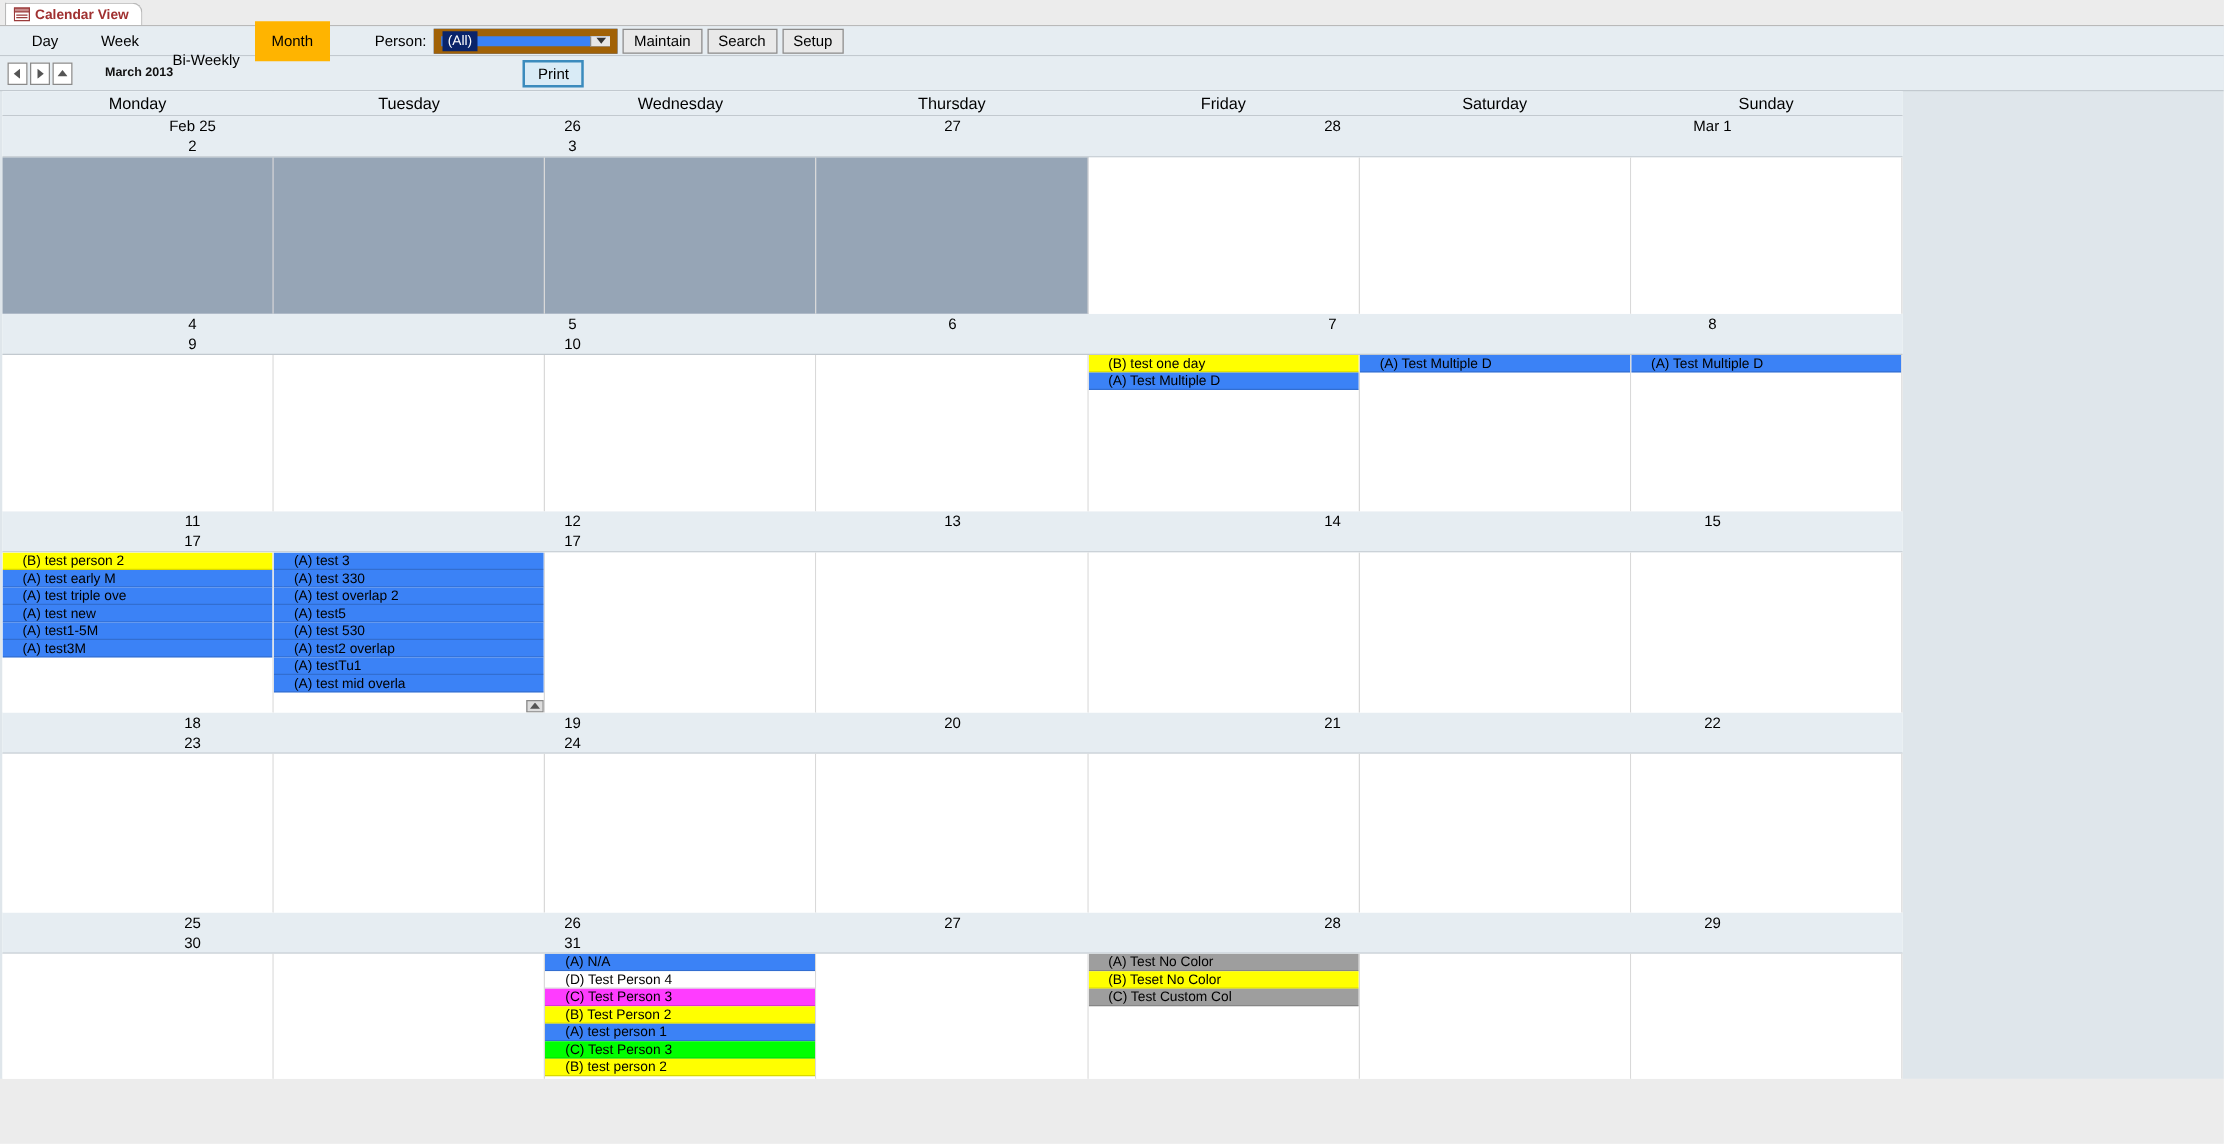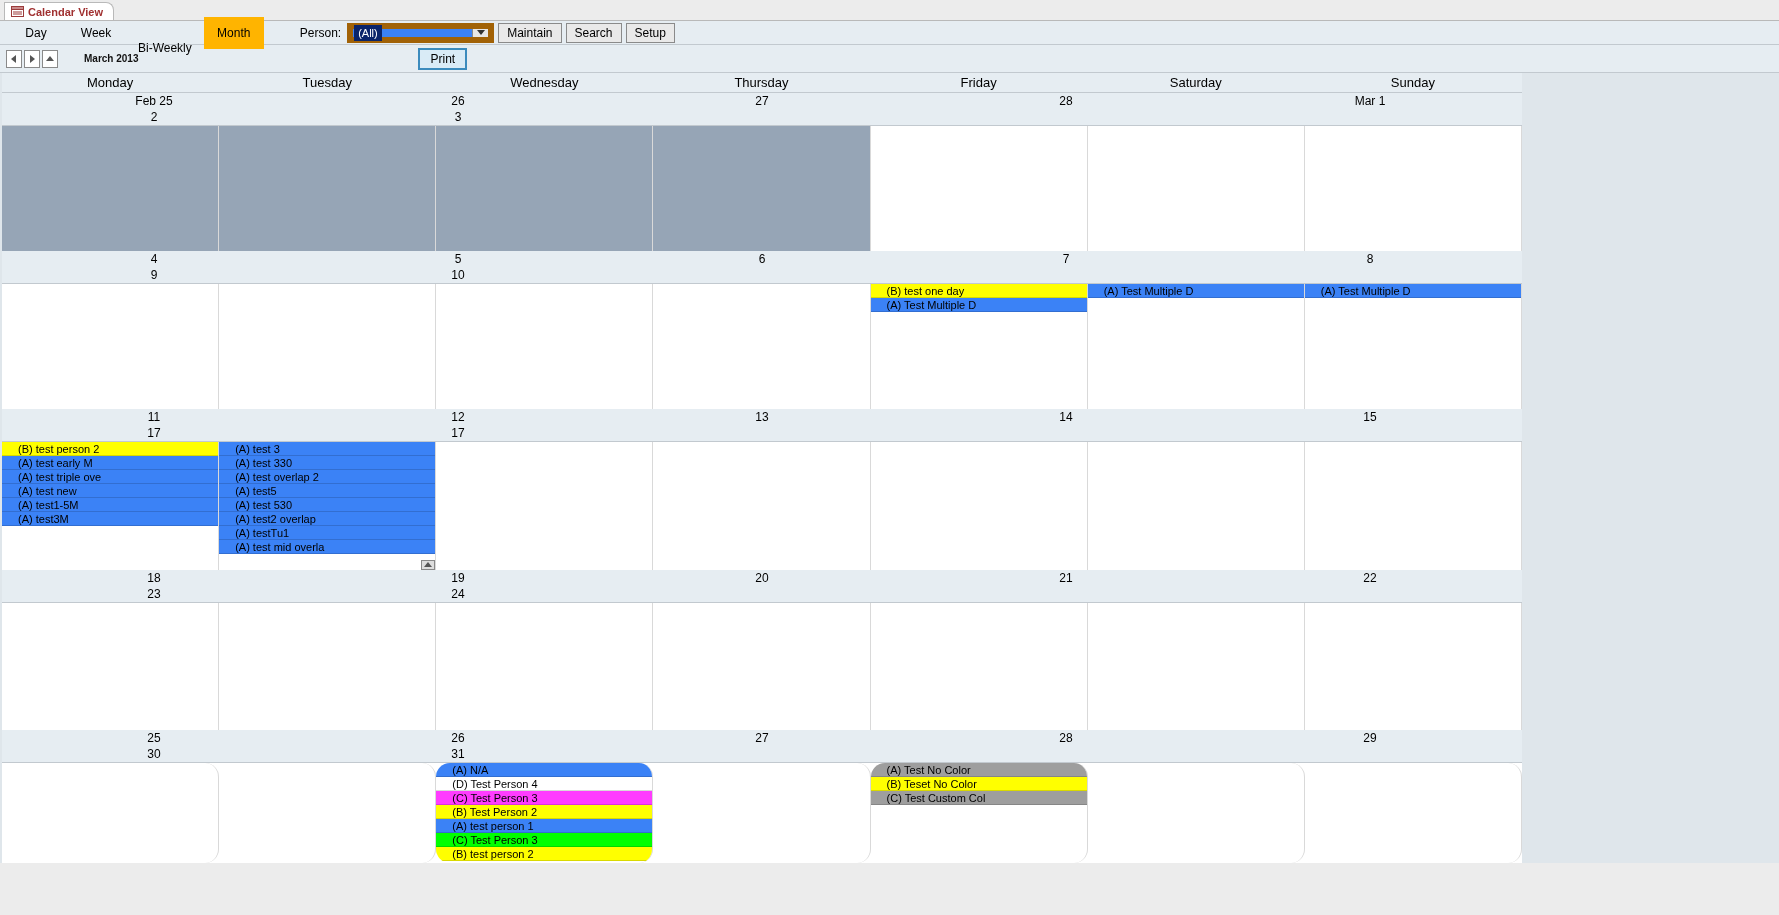--- a/index.html
+++ b/index.html
@@ -160,21 +160,21 @@
   .day-cell {
     position: relative;
     background: #fff;
     border-right: 1px solid #d9d9d9;
     overflow: hidden;
   }
   .week-0 .day-cell { height: 125px; }
   .week-1 .day-cell { height: 125px; }
   .week-2 .day-cell { height: 128px; }
   .week-3 .day-cell { height: 127px; }
-  .week-4 .day-cell { height: 100px; border-radius: 14px; }
+  .week-4 .day-cell { height: 100px; }
 
   .day-cell.prev-month { background: #96a5b6; }
   .events { position: absolute; top: 0; left: 0; right: 0; }
   .evt {
     height: 14px;
     line-height: 14px;
     font-size: 11px;
     padding-left: 16px;
     white-space: nowrap;
     overflow: hidden;

